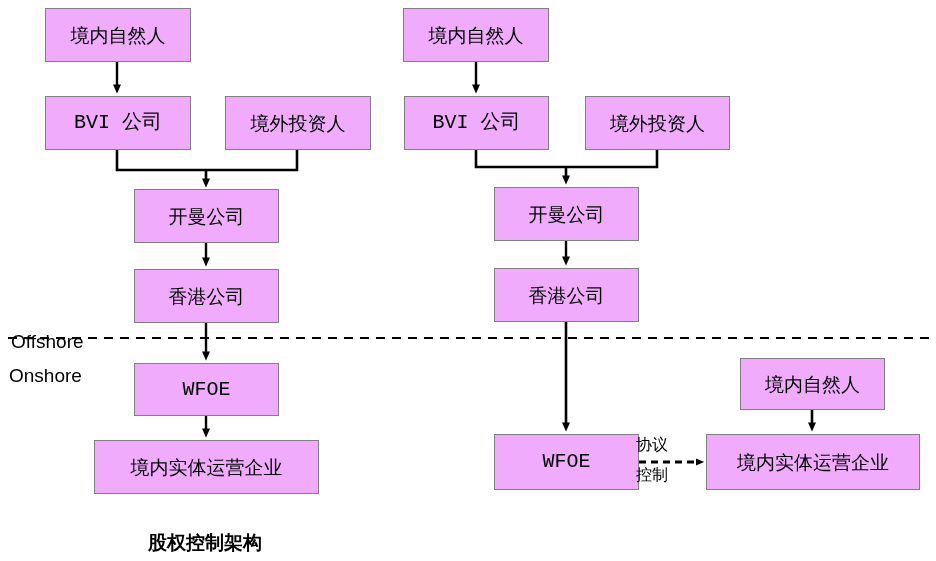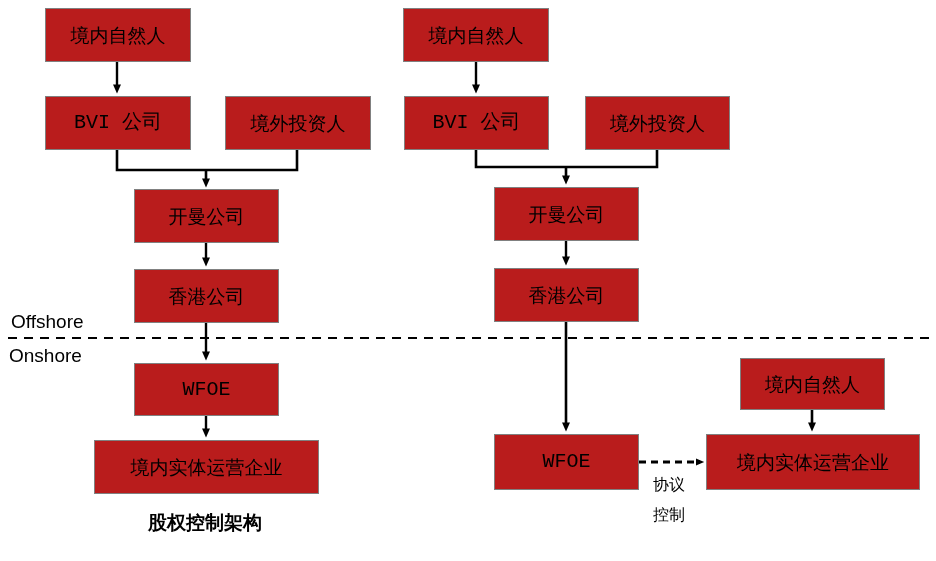--- a/index.html
+++ b/index.html
@@ -15,21 +15,21 @@
     position: relative;
     width: 936px;
     height: 561px;
     background: #ffffff;
     overflow: hidden;
   }
   .node {
     position: absolute;
     box-sizing: border-box;
     border: 1px solid #808080;
-    background: #b91c1c;
+    background: #f0abfc;
     display: flex;
     align-items: center;
     justify-content: center;
     text-align: center;
     font-size: 20px;
     line-height: 1.1;
     color: #000000;
     white-space: nowrap;
   }
   .node.cjk {
@@ -47,20 +47,21 @@
     width: 936px;
     height: 561px;
     pointer-events: none;
   }
   .zone-label {
     position: absolute;
     font-family: "Liberation Sans", "DejaVu Sans", sans-serif;
     font-size: 19px;
     color: #000000;
     white-space: nowrap;
+    margin-top: 20px;
   }
   .caption {
     position: absolute;
     font-family: "DejaVu Sans", "Liberation Sans", sans-serif;
     font-size: 19px;
     font-weight: bold;
     color: #000000;
     text-align: center;
     white-space: nowrap;
   }
@@ -147,25 +148,25 @@
   <div class="node cjk" style="left:494px; top:187px; width:145px; height:54px;">开曼公司</div>
 
   <div class="node cjk" style="left:494px; top:268px; width:145px; height:54px;">香港公司</div>
 
   <div class="node latin" style="left:494px; top:434px; width:145px; height:56px;">WFOE</div>
 
   <div class="node cjk" style="left:740px; top:358px; width:145px; height:52px;">境内自然人</div>
 
   <div class="node cjk" style="left:706px; top:434px; width:214px; height:56px;">境内实体运营企业</div>
 
-  <div class="edge-label" style="left:641px; top:437px; width:56px;margin-top:40px;">
+  <div class="edge-label" style="left:624px; top:437px; width:56px;">
     <span class="l1">协议</span>
     <span class="l2" style="margin-top:14px;">控制</span>
   </div>
 
   <div class="zone-label" style="left:11px; top:311px;">Offshore</div>
 
   <div class="zone-label" style="left:9px; top:345px;">Onshore</div>
 
-  <div class="caption" style="left:105px; top:510px; width:200px;">股权控制架构</div>
+  <div class="caption" style="left:105px; top:530px; width:200px;">股权控制架构</div>
 
 
 </div>
 
 </body></html>

